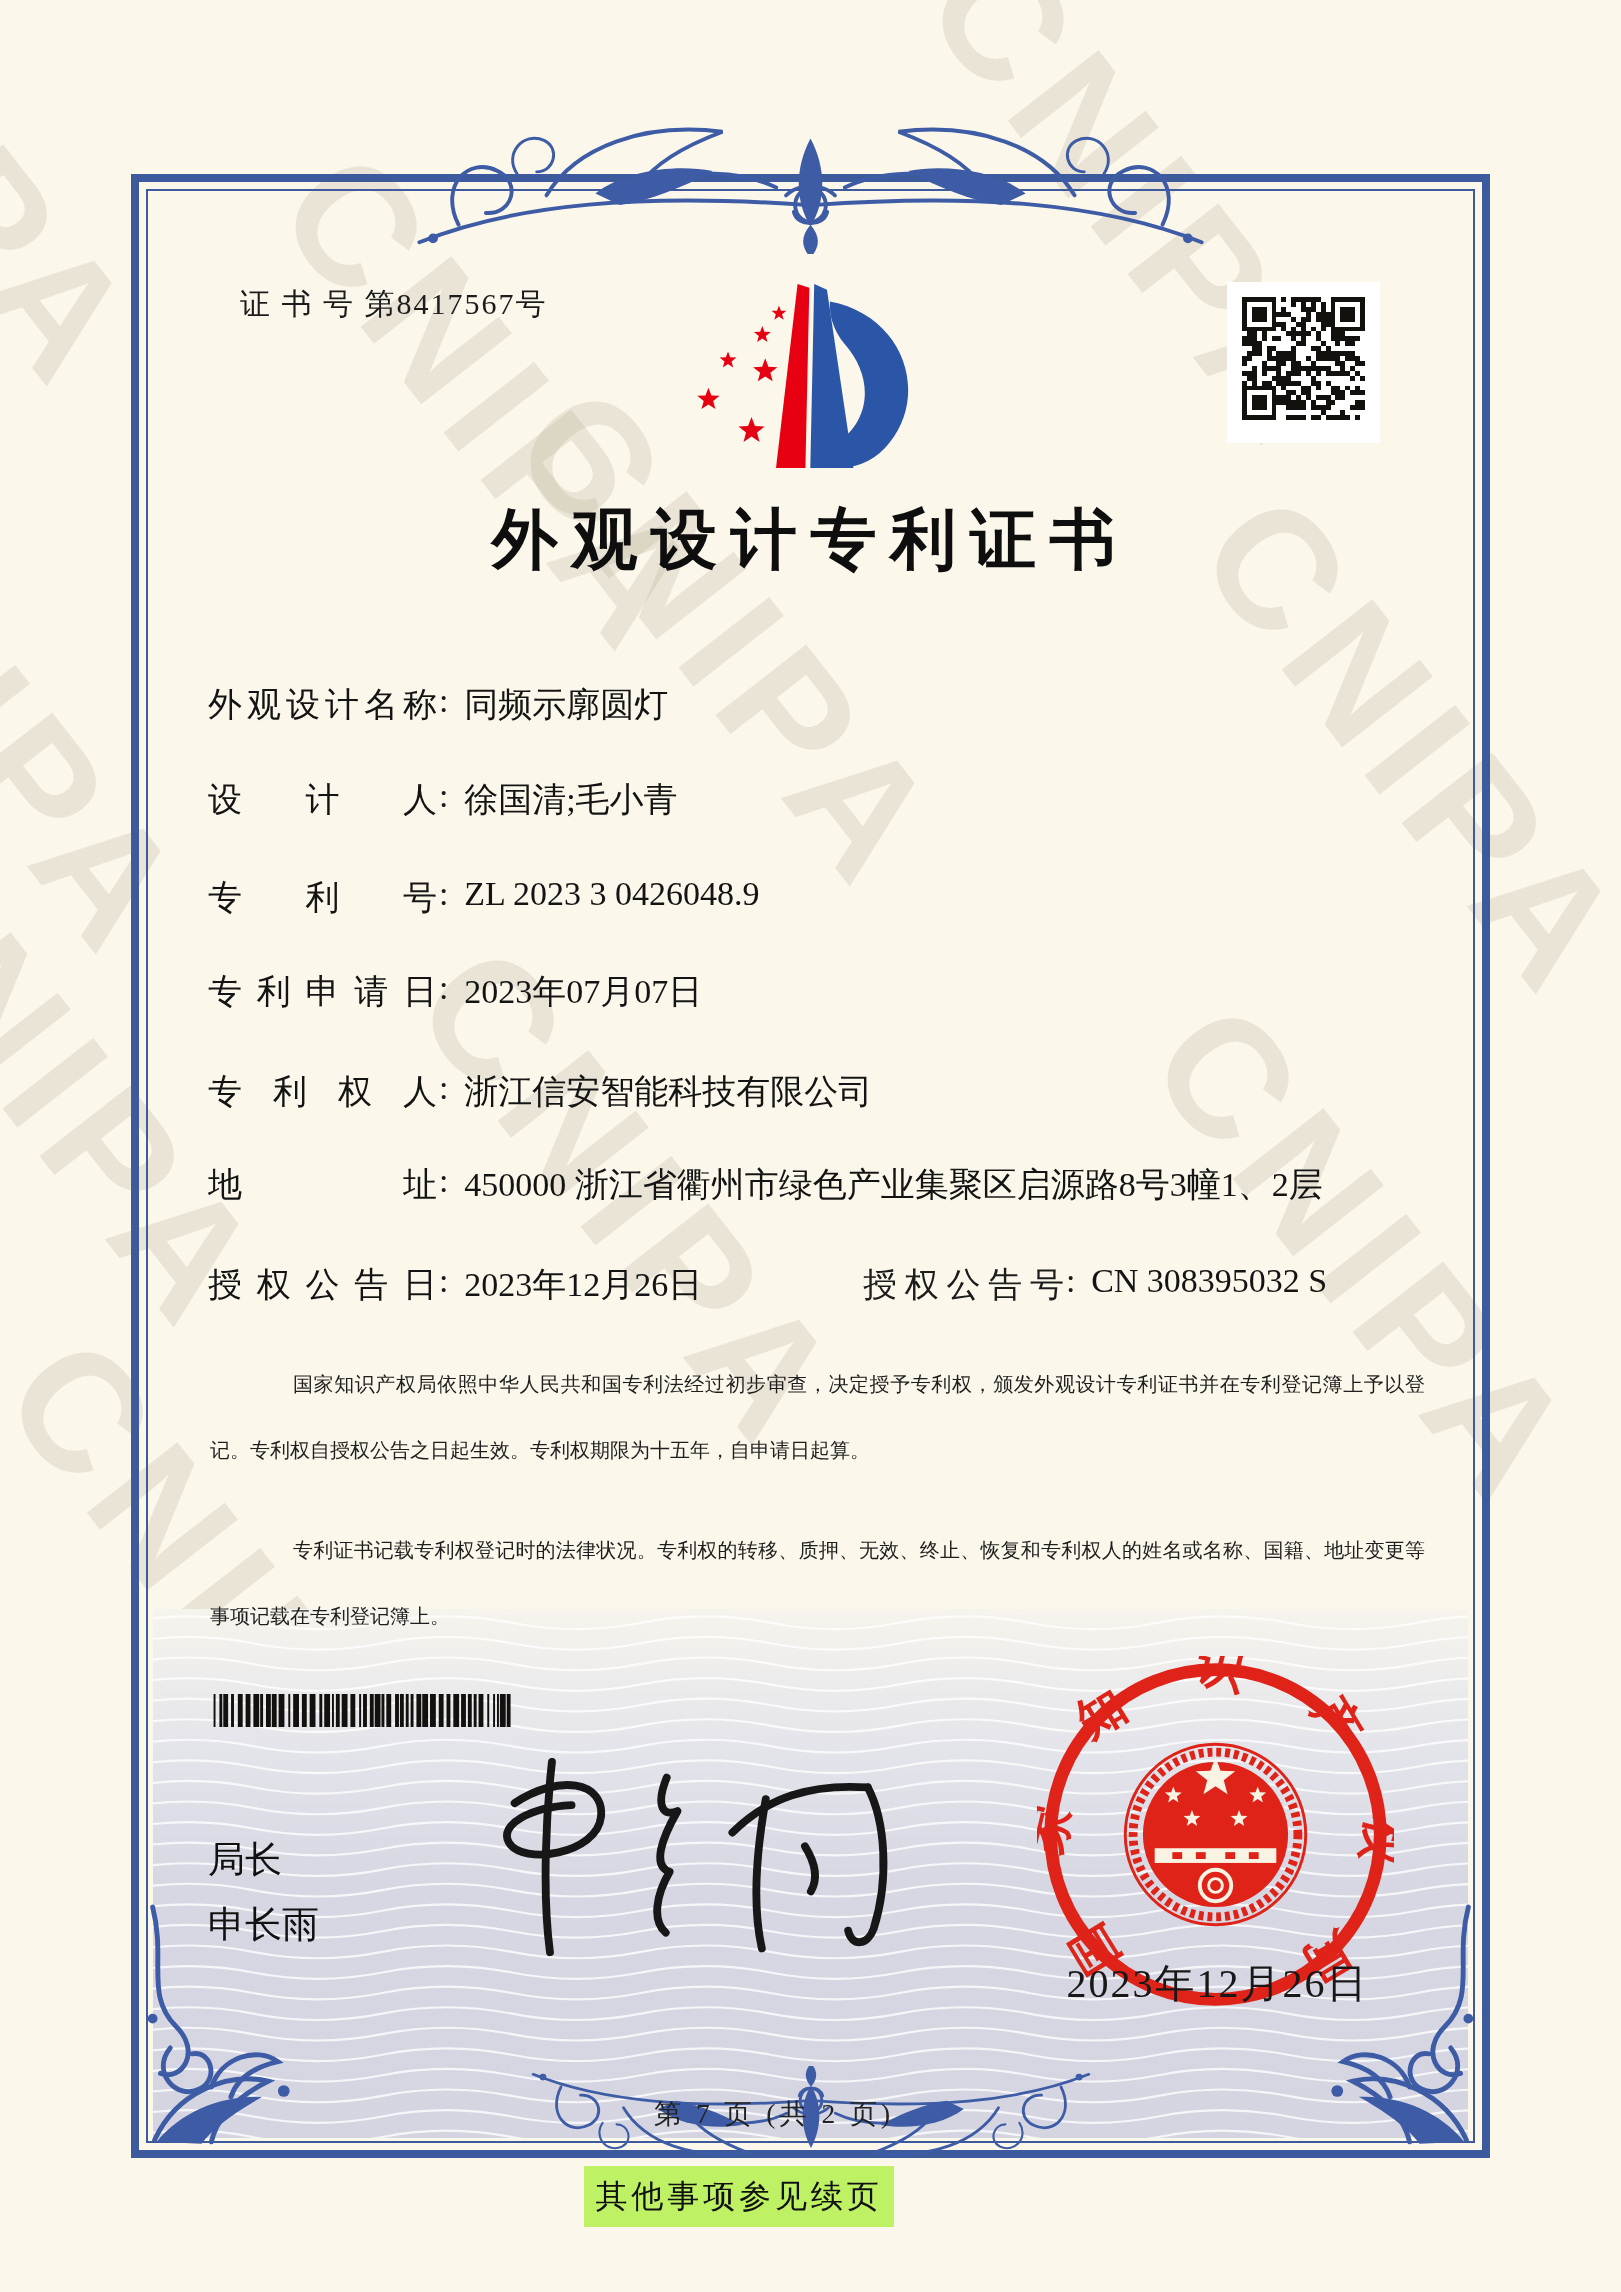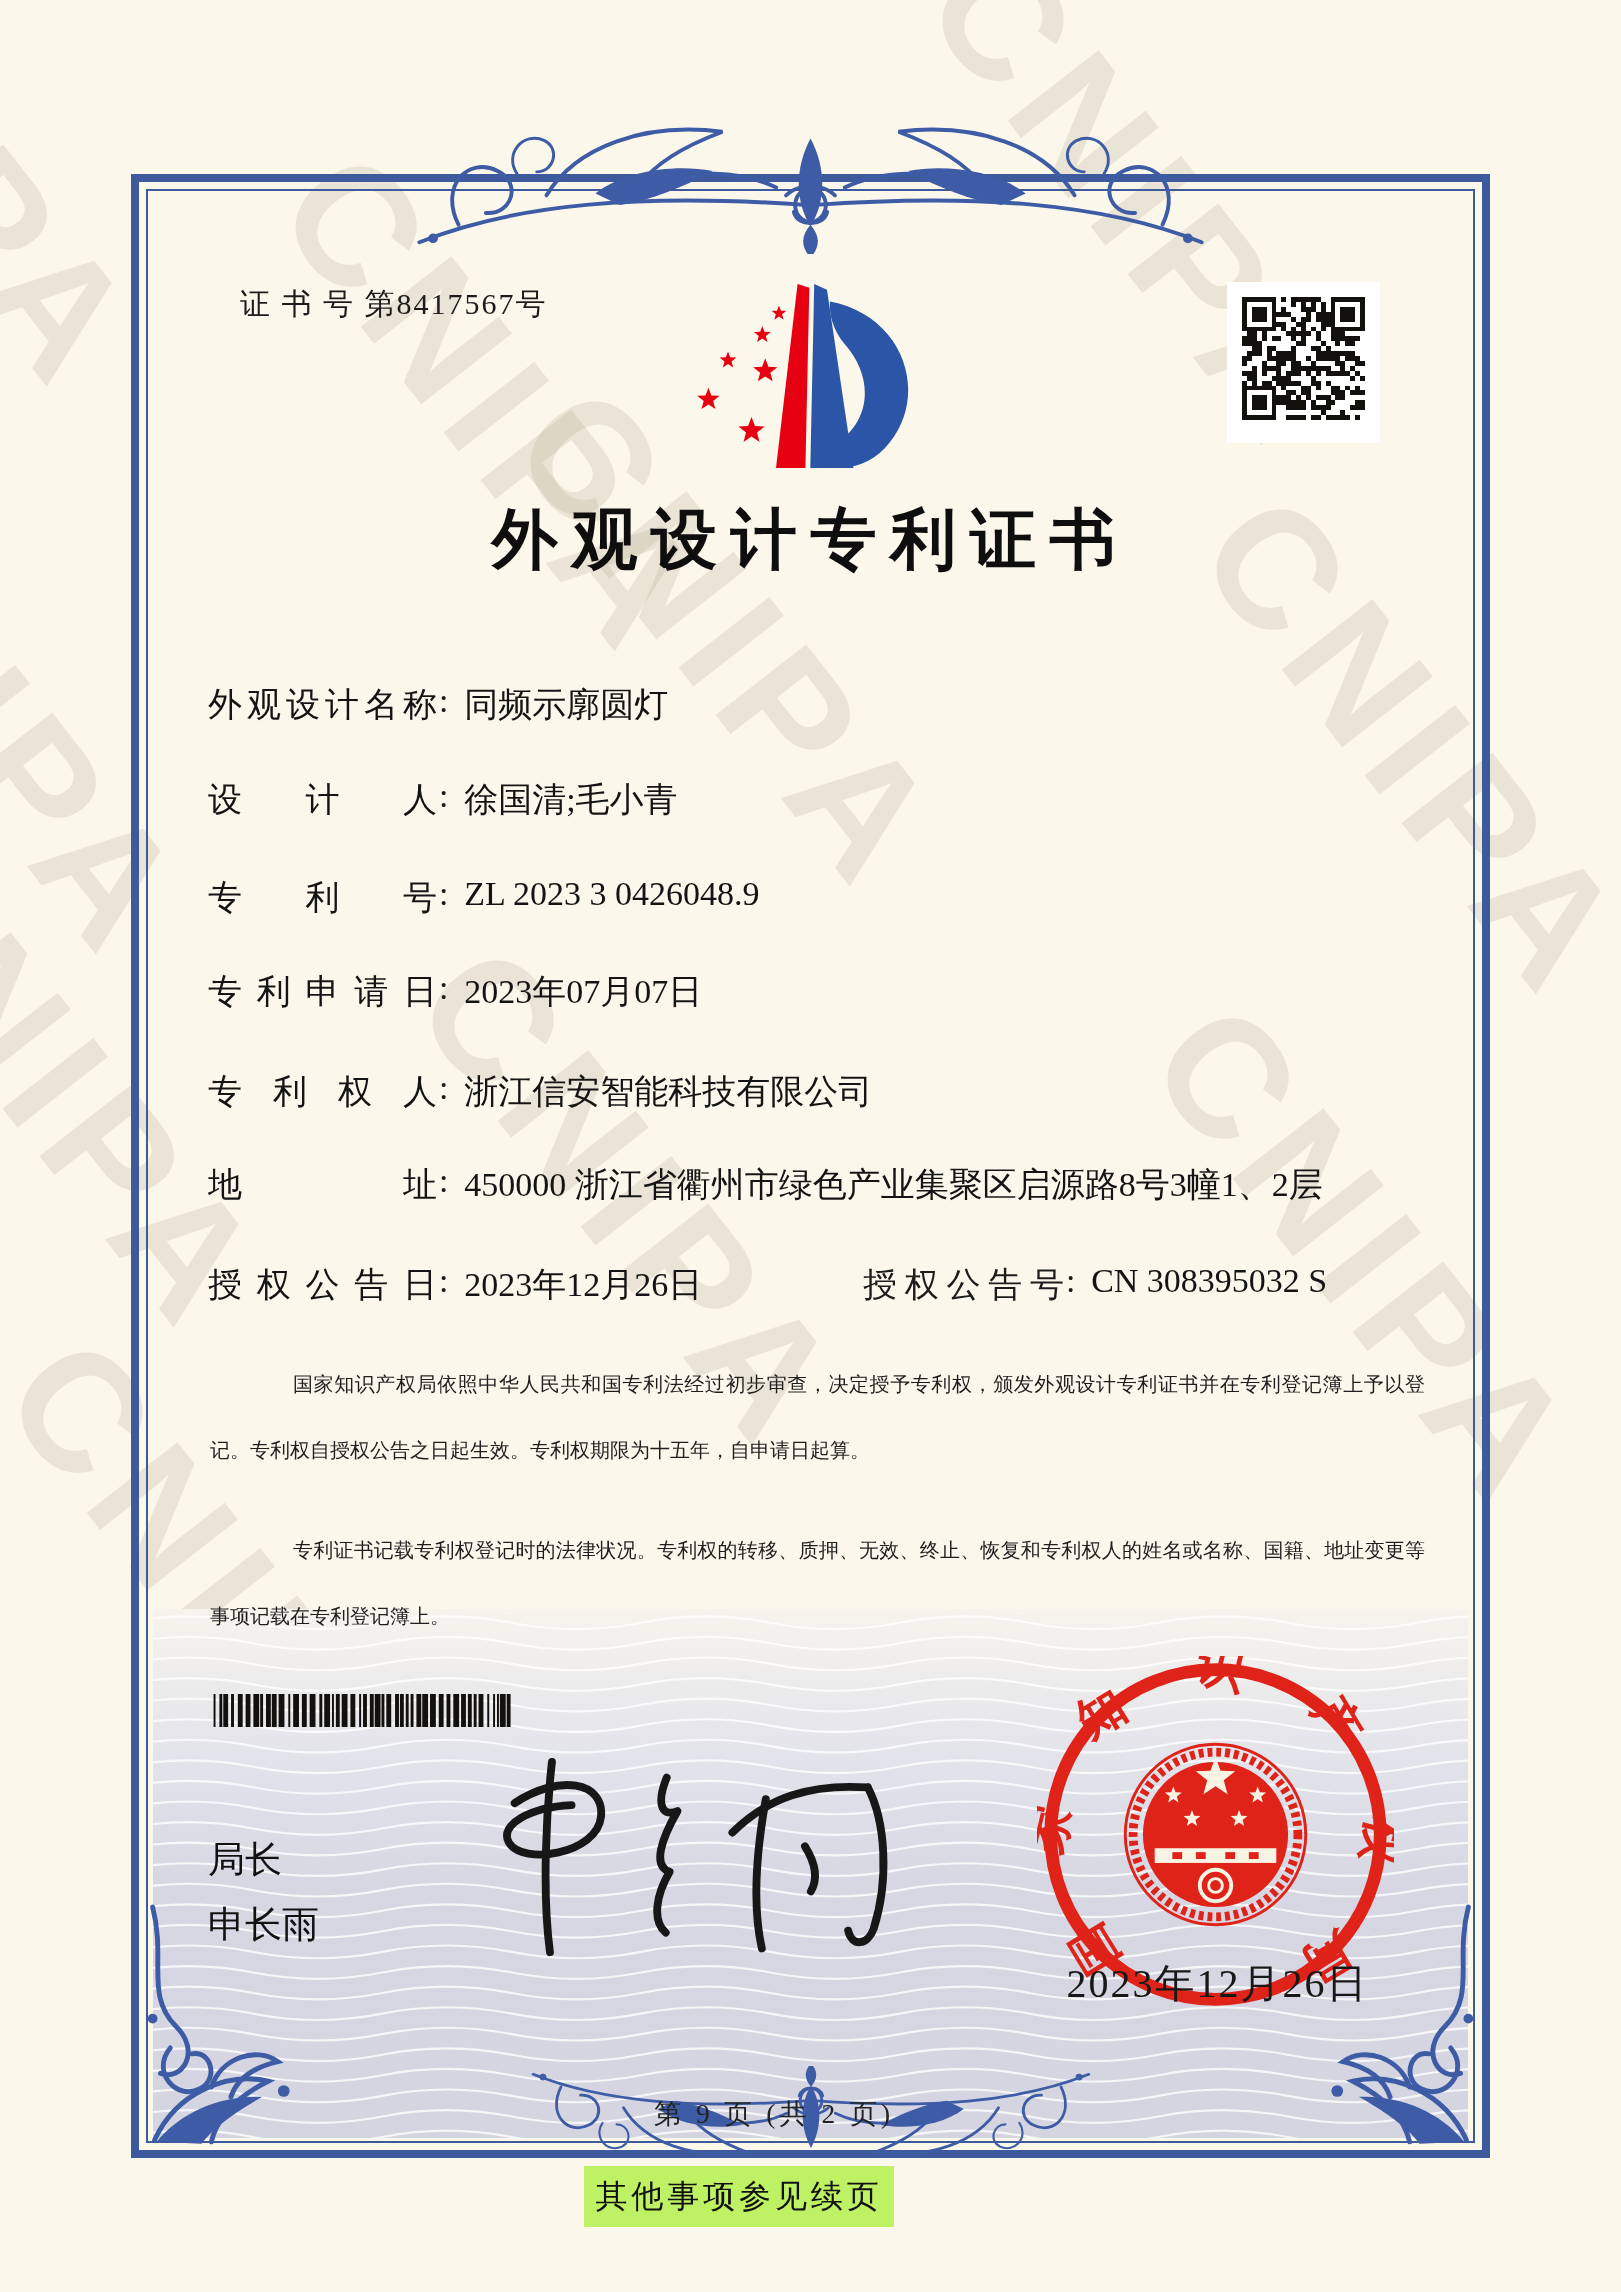--- a/index.html
+++ b/index.html
@@ -634,17 +634,17 @@
       <rect x="138" y="200" width="10" height="7" fill="#df2318"></rect>
       <rect x="162" y="200" width="10" height="7" fill="#df2318"></rect>
       <rect x="192" y="200" width="10" height="7" fill="#df2318"></rect>
       <rect x="216" y="200" width="10" height="7" fill="#df2318"></rect>
       <circle cx="182" cy="234" r="16" fill="none" stroke="#f9f3e4" stroke-width="4"></circle>
       <circle cx="182" cy="234" r="7" fill="none" stroke="#f9f3e4" stroke-width="3"></circle>
     </g>
   </svg>
   <div class="seal-date">2023年12月26日</div>
 
-  <div class="page-info">第 9 页 (共 2 页)</div>
+  <div class="page-info">第 7 页 (共 2 页)</div>
   <div class="cont-strip">其他事项参见续页</div>
 
 </div>
 
 
 </body></html>

